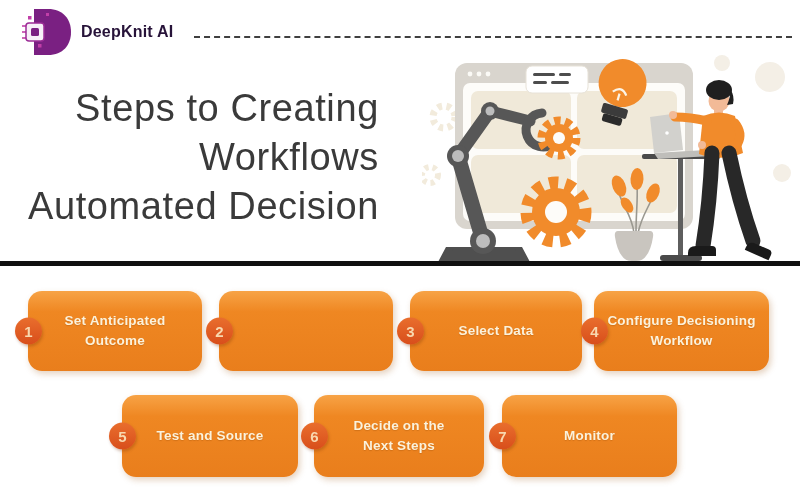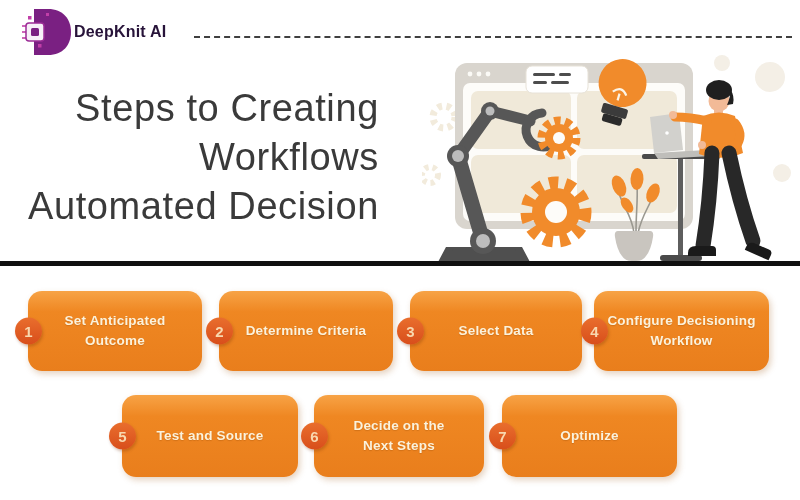--- a/index.html
+++ b/index.html
@@ -1,20 +1,20 @@
 <!DOCTYPE html>
 <html><head>
 <meta charset="utf-8">
 <style>
   html,body{margin:0;padding:0;background:#ffffff;}
   .canvas{position:relative;width:800px;height:500px;background:#ffffff;overflow:hidden;
           font-family:"Liberation Sans",sans-serif;}
 
   
-  .logo{position:absolute;left:22px;top:6px;display:flex;align-items:center;gap:0;}
+  .logo{position:absolute;left:22px;top:6px;display:flex;align-items:center;gap:7px;}
   .logo svg{display:block;}
   .brand-text{font-weight:700;font-size:16px;color:#271339;letter-spacing:.2px;}
   .dash-line{position:absolute;left:194px;top:36px;width:598px;height:0;
              border-top:2px dashed #3f3f3f;}
 
   
   .title{position:absolute;left:28px;top:84px;margin:0;font-weight:300;color:#3a3a3a;
          font-size:38px;line-height:49px;letter-spacing:.6px;text-align:right;}
   .title span{display:block;}
 
@@ -188,24 +188,20 @@
   <div class="step s1">
     <span class="badge">1</span>
     <span class="lbl">
       <span class="l">Set Anticipated</span>
       <span class="l">Outcome</span>
     </span>
   </div>
 
   <div class="step s2">
     <span class="badge">2</span>
-    <span class="lbl">
-      <span class="l">Determine Criteria</span>
-      <span class="l"></span>
-    </span>
   </div>
 
   <div class="step s3">
     <span class="badge">3</span>
     <span class="lbl">
       <span class="l">Select Data</span>
     </span>
   </div>
 
   <div class="step s4">
@@ -228,17 +224,17 @@
     <span class="badge">6</span>
     <span class="lbl">
       <span class="l">Decide on the</span>
       <span class="l">Next Steps</span>
     </span>
   </div>
 
   <div class="step s7">
     <span class="badge">7</span>
     <span class="lbl">
-      <span class="l">Optimize</span>
+      <span class="l">Monitor</span>
     </span>
   </div>
 
 </div>
 
 </body></html>

